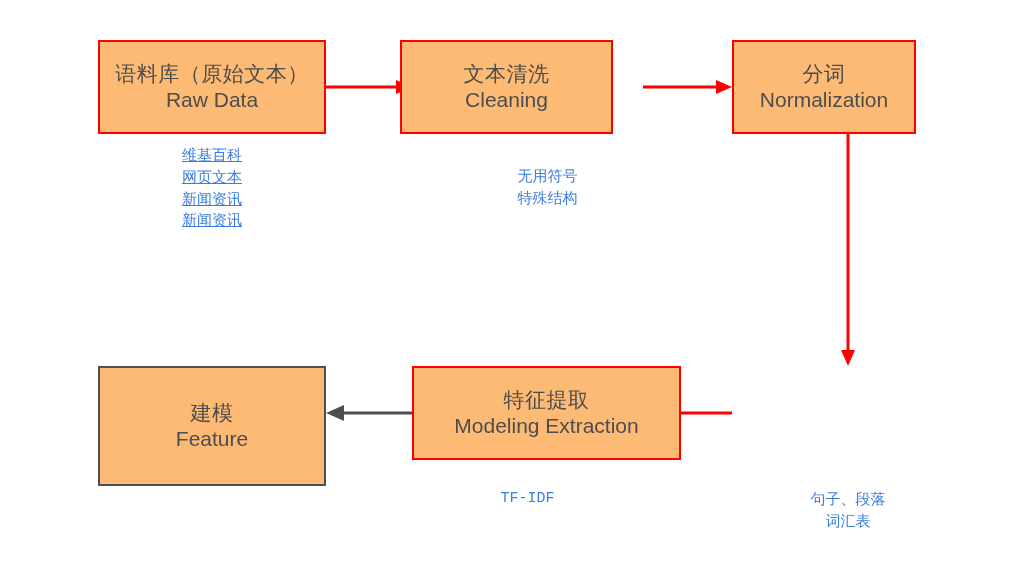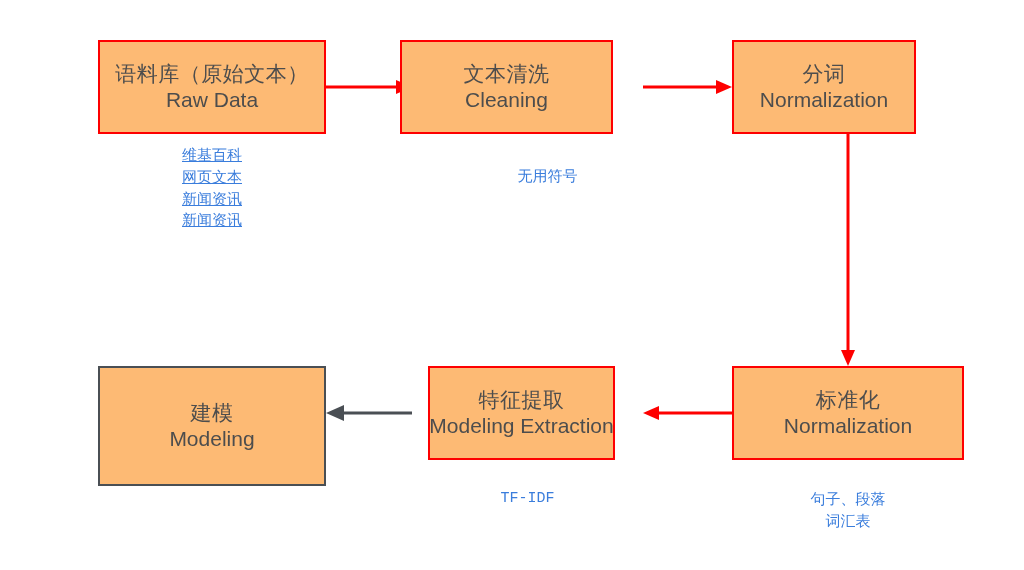--- a/index.html
+++ b/index.html
@@ -46,21 +46,21 @@
   .node .en {
     font-size: 21px;
     white-space: nowrap;
   }
 
   
   #node-raw          { left: 98px;  top: 40px;  width: 228px; height: 94px; }
   #node-cleaning     { left: 400px; top: 40px;  width: 213px; height: 94px; }
   #node-segmentation { left: 732px; top: 40px;  width: 184px; height: 94px; }
   #node-normalization{ left: 732px; top: 366px; width: 232px; height: 94px; }
-  #node-feature      { left: 428px; top: 366px; width: 187px; height: 94px; }
+  #node-feature      { left: 412px; top: 366px; width: 269px; height: 94px; }
   #node-modeling     { left: 98px;  top: 366px; width: 228px; height: 120px; }
 
   
   .caption {
     position: absolute;
     color: #3a7ddc;
     font-size: 15px;
     line-height: 1.45;
     text-align: center;
     white-space: nowrap;
@@ -122,44 +122,41 @@
   <div class="node" id="node-cleaning">
     <div class="cn">文本清洗</div>
     <div class="en">Cleaning</div>
   </div>
 
   <div class="node" id="node-segmentation">
     <div class="cn">分词</div>
     <div class="en">Normalization</div>
   </div>
 
-  <div class="node" id="node-normalization">
-    <div class="cn">标准化</div>
-    <div class="en">Normalization</div>
-  </div>
 
   <div class="node" id="node-feature">
     <div class="cn">特征提取</div>
     <div class="en">Modeling Extraction</div>
   </div>
 
   <div class="node dark" id="node-modeling">
     <div class="cn">建模</div>
-    <div class="en">Modeling</div>
+    <div class="en">Feature</div>
   </div>
 
   <div class="caption" id="cap-raw">
     <div>维基百科</div>
     <div>网页文本</div>
     <div>新闻资讯</div>
     <div>新闻资讯</div>
   </div>
 
   <div class="caption" id="cap-clean">
     <div>无用符号</div>
+    <div>特殊结构</div>
   </div>
 
   <div class="caption" id="cap-feature">
     <div>TF-IDF</div>
   </div>
 
   <div class="caption" id="cap-norm">
     <div>句子、段落</div>
     <div>词汇表</div>
   </div>

